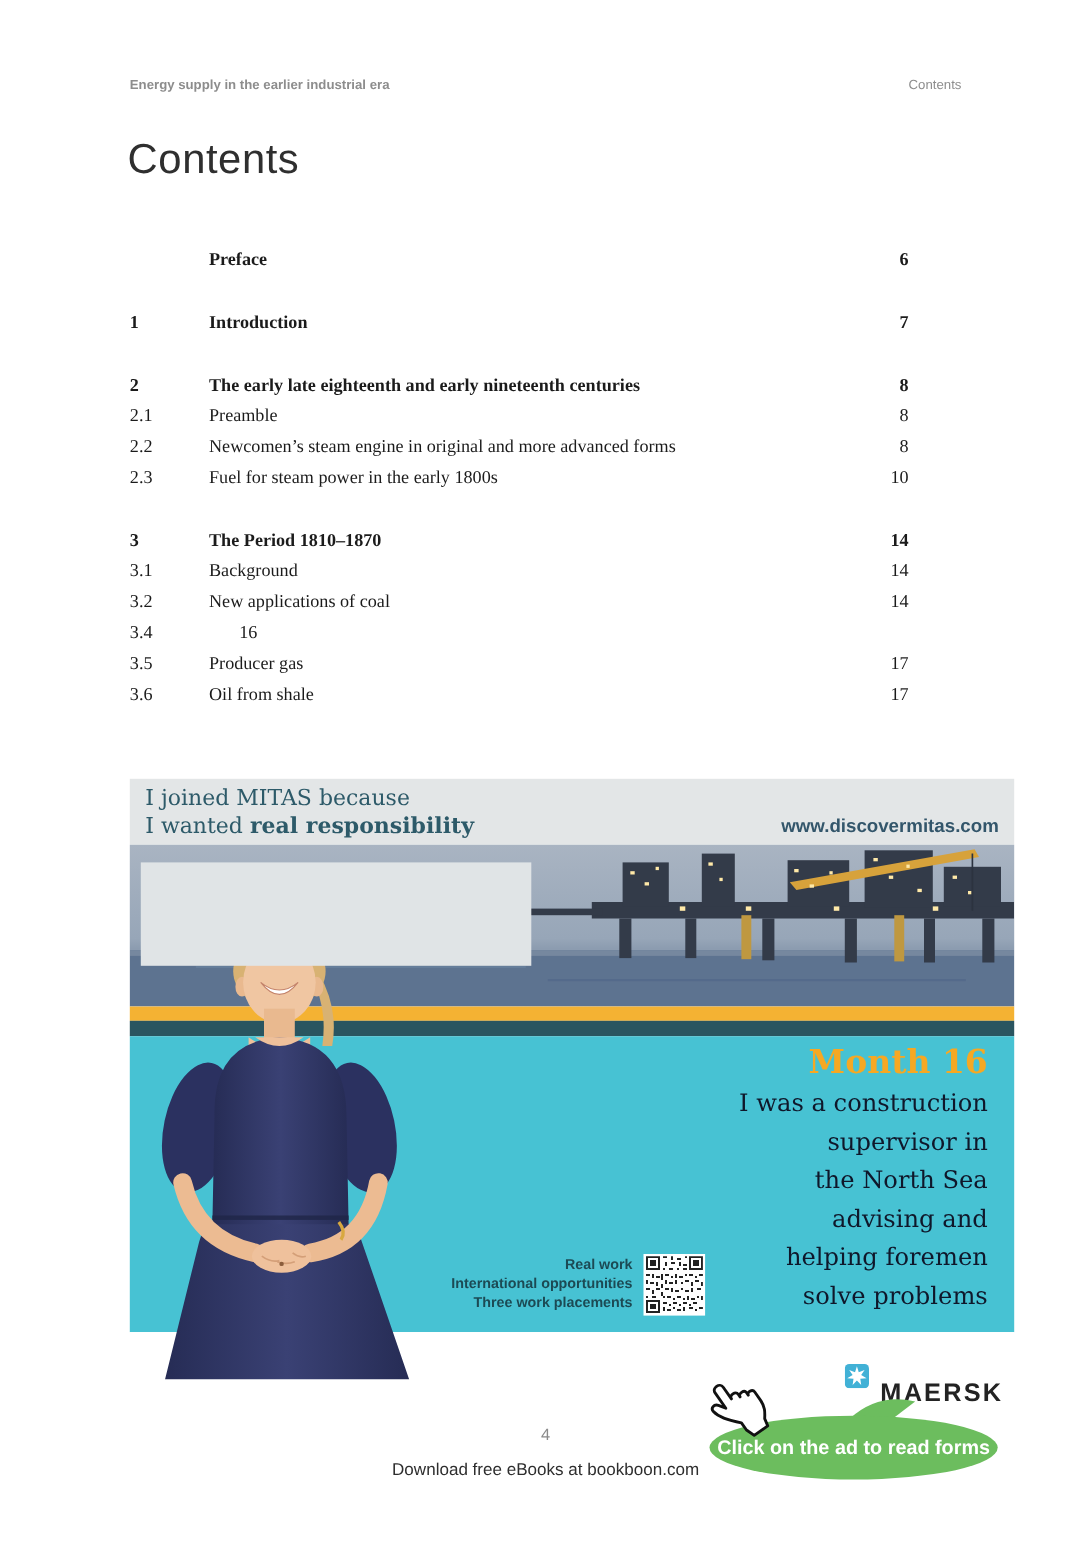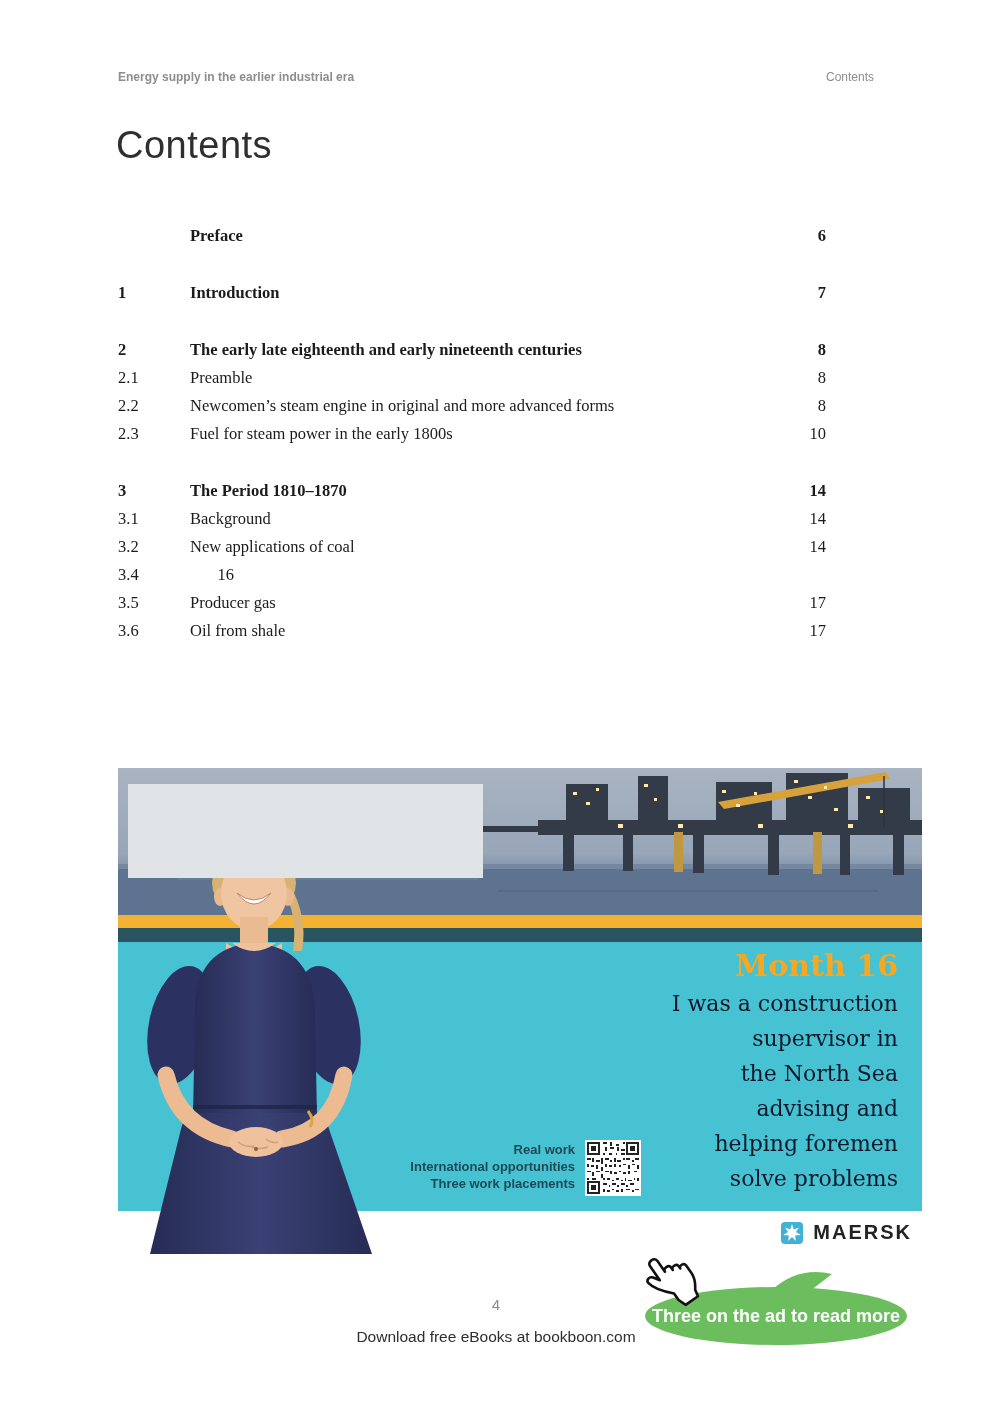--- a/index.html
+++ b/index.html
@@ -35,21 +35,21 @@
   .ad-cyan{position:absolute;left:0;top:234px;width:804px;height:269px;background:#47c2d3;}
   .month{position:absolute;right:24px;top:6px;font-family:"DejaVu Serif","Liberation Serif",serif;
        font-weight:bold;font-size:30px;color:#f6a823;}
   .story{position:absolute;right:24px;top:44px;text-align:right;color:#0f172a;
        font-family:"DejaVu Serif","Liberation Serif",serif;font-size:22px;line-height:35px;}
   .features{position:absolute;right:347px;top:199px;text-align:right;
        font-size:13px;font-weight:bold;line-height:17px;color:#1c4a54;}
   .qr{position:absolute;left:467px;top:198px;background:#fff;padding:2px;}
   .ad-bottom{position:absolute;left:0;top:503px;width:804px;height:43px;background:#fff;}
   .maersk{position:absolute;right:10px;top:10px;display:flex;align-items:center;}
-  .maersk-word{font-size:20px;font-weight:bold;color:#232323;letter-spacing:2px;margin-left:10px;}
+  .maersk-word{font-size:23px;font-weight:bold;color:#232323;letter-spacing:2px;margin-left:10px;margin-top:32px;}
   .woman{position:absolute;left:22px;top:147px;}
   .censor{position:absolute;left:10px;top:76px;width:355px;height:94px;background:#e0e4e6;}
   
   .cta{position:absolute;left:645px;top:1287px;width:262px;height:58px;border-radius:50%;
        background:#6cbd5e;display:flex;align-items:center;justify-content:center;
        color:#fff;font-weight:bold;font-size:18px;}
   .cta-tail{position:absolute;left:770px;top:1264px;}
   .cursor{position:absolute;left:636px;top:1248px;}
   
   .pgnum{position:absolute;left:0;right:0;top:1296px;text-align:center;color:#8b8b8b;font-size:15px;}
@@ -136,20 +136,27 @@
 
     <div class="toc-row">
       <span class="toc-num">3.6</span>
       <span class="toc-title">Oil from shale</span>
       <span class="toc-page">17</span>
     </div>
   </div>
 
   <div class="ad">
 
+    <div class="ad-top">
+      <div class="ad-headline">
+        <div>I joined MITAS because</div>
+        <div><span>I wanted </span><b>real responsibility</b></div>
+      </div>
+      <div class="ad-site">www.discovermitas.com</div>
+    </div>
 
     <div class="ad-photo">
       <svg width="804" height="147" viewBox="0 0 804 147">
         <rect x="0" y="96" width="804" height="51" fill="#5d7390"></rect>
         <rect x="0" y="96" width="804" height="5" fill="#76889f"></rect>
         <rect x="60" y="110" width="300" height="2" fill="#68809c" opacity="0.8"></rect>
         <rect x="380" y="122" width="380" height="2" fill="#52688a" opacity="0.8"></rect>
         <g fill="#333b49">
           <rect x="420" y="52" width="384" height="15"></rect>
           <rect x="350" y="58" width="80" height="6"></rect>
@@ -270,21 +277,21 @@
     </svg>
 
     <div class="censor"></div>
   </div>
 
   <svg class="cta-tail" width="64" height="28" viewBox="0 0 64 28">
     <path d="M2,26 Q28,2 62,10 L40,27 Z" fill="#6cbd5e"></path>
   </svg>
 
   <div class="cta">
-    <span>Three on the ad to read more</span>
+    <span>Click on the ad to read forms</span>
   </div>
 
   <svg class="cursor" width="70" height="74" viewBox="0 0 70 74">
     <g transform="rotate(-35 30 34)">
       <path d="M30,48 C24,42 16,32 15,25 c-0.6,-4 4.5,-5.5 7,-2 l4,6 V12 c0,-5.5 9,-5.5 9,0 v13 c0,-4 7.5,-4 7.5,0 v3 c0,-3.5 7,-3.5 7,0 v3 c0,-3 6.5,-3 6.5,1 v9 c0,8 -3.5,12 -6.5,16 l-1.5,7 H33 l-3,-8 Z" fill="#ffffff" stroke="#111111" stroke-width="2.6" stroke-linejoin="round"></path>
     </g>
   </svg>
 
   <div class="pgnum">4</div>
   <div class="dlline">Download free eBooks at bookboon.com</div>

